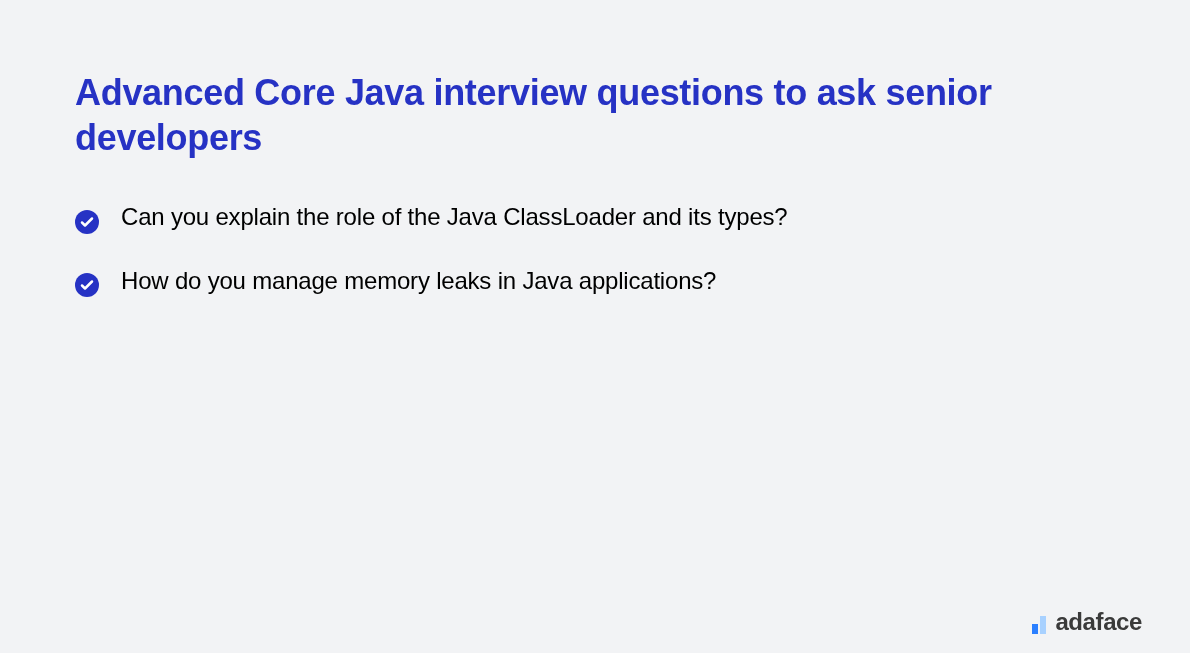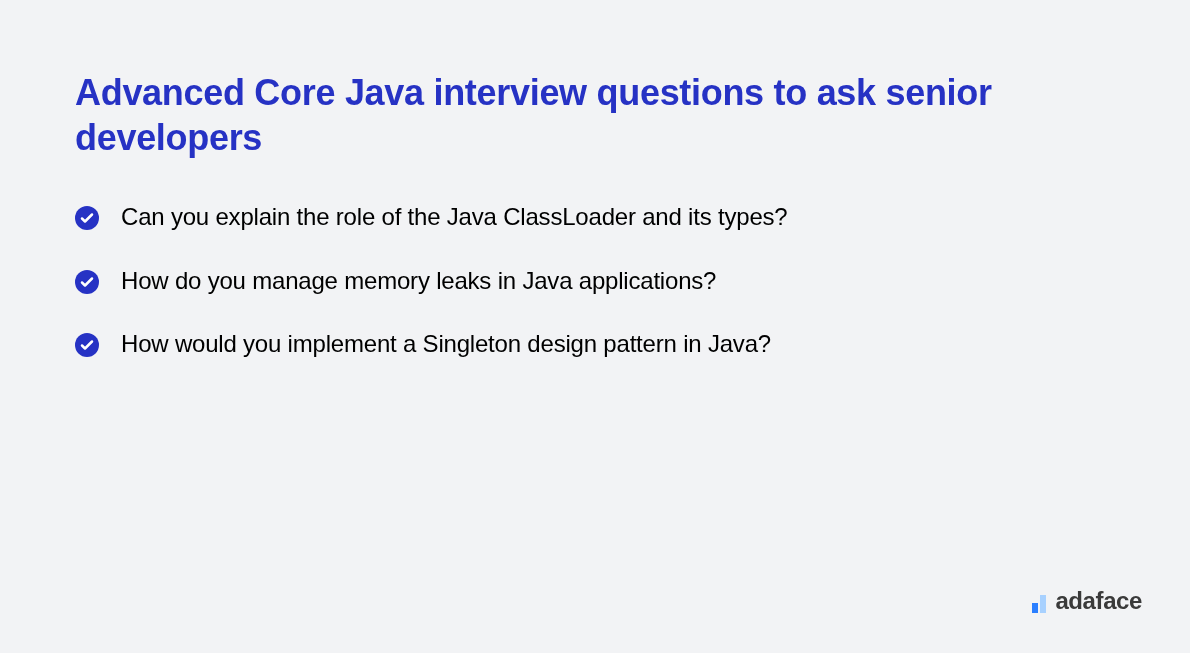--- a/index.html
+++ b/index.html
@@ -21,40 +21,40 @@
       font-weight: 700;
       line-height: 1.25;
       margin-bottom: 40px;
       letter-spacing: -0.3px;
     }
     .questions {
       list-style: none;
     }
     .question-item {
       display: flex;
-      align-items: center;
+      align-items: flex-end;
       margin-bottom: 30px;
     }
     .check-icon {
       flex-shrink: 0;
       width: 24px;
       height: 24px;
       margin-right: 22px;
       margin-top: 3px;
     }
     .question-text {
       color: #000;
       font-size: 24px;
       font-weight: 500;
       line-height: 1.4;
       letter-spacing: -0.2px;
     }
     .logo {
       position: absolute;
-      bottom: 40px;
+      bottom: 19px;
       right: 48px;
       display: flex;
       align-items: center;
       gap: 9px;
     }
     .logo-bars {
       display: flex;
       align-items: flex-end;
       gap: 2px;
       height: 24px;
@@ -95,29 +95,20 @@
   </li>
   <li class="question-item">
     <span class="check-icon">
       <svg viewBox="0 0 24 24" fill="none">
           <circle cx="12" cy="12" r="12" fill="#2632c4"></circle>
           <path d="M7 12.5l3 3 7-7" stroke="#fff" stroke-width="2.5" stroke-linecap="round" stroke-linejoin="round"></path>
         </svg>
     </span>
     <span class="question-text">How do you manage memory leaks in Java applications?</span>
   </li>
-  <li class="question-item">
-    <span class="check-icon">
-      <svg viewBox="0 0 24 24" fill="none">
-          <circle cx="12" cy="12" r="12" fill="#2632c4"></circle>
-          <path d="M7 12.5l3 3 7-7" stroke="#fff" stroke-width="2.5" stroke-linecap="round" stroke-linejoin="round"></path>
-        </svg>
-    </span>
-    <span class="question-text">How would you implement a Singleton design pattern in Java?</span>
-  </li>
 </ul>
 
 <div class="logo">
   <div class="logo-bars">
     <div class="logo-bar logo-bar-1"></div>
     <div class="logo-bar logo-bar-2"></div>
   </div>
   <span class="logo-text">adaface</span>
 </div>
 

